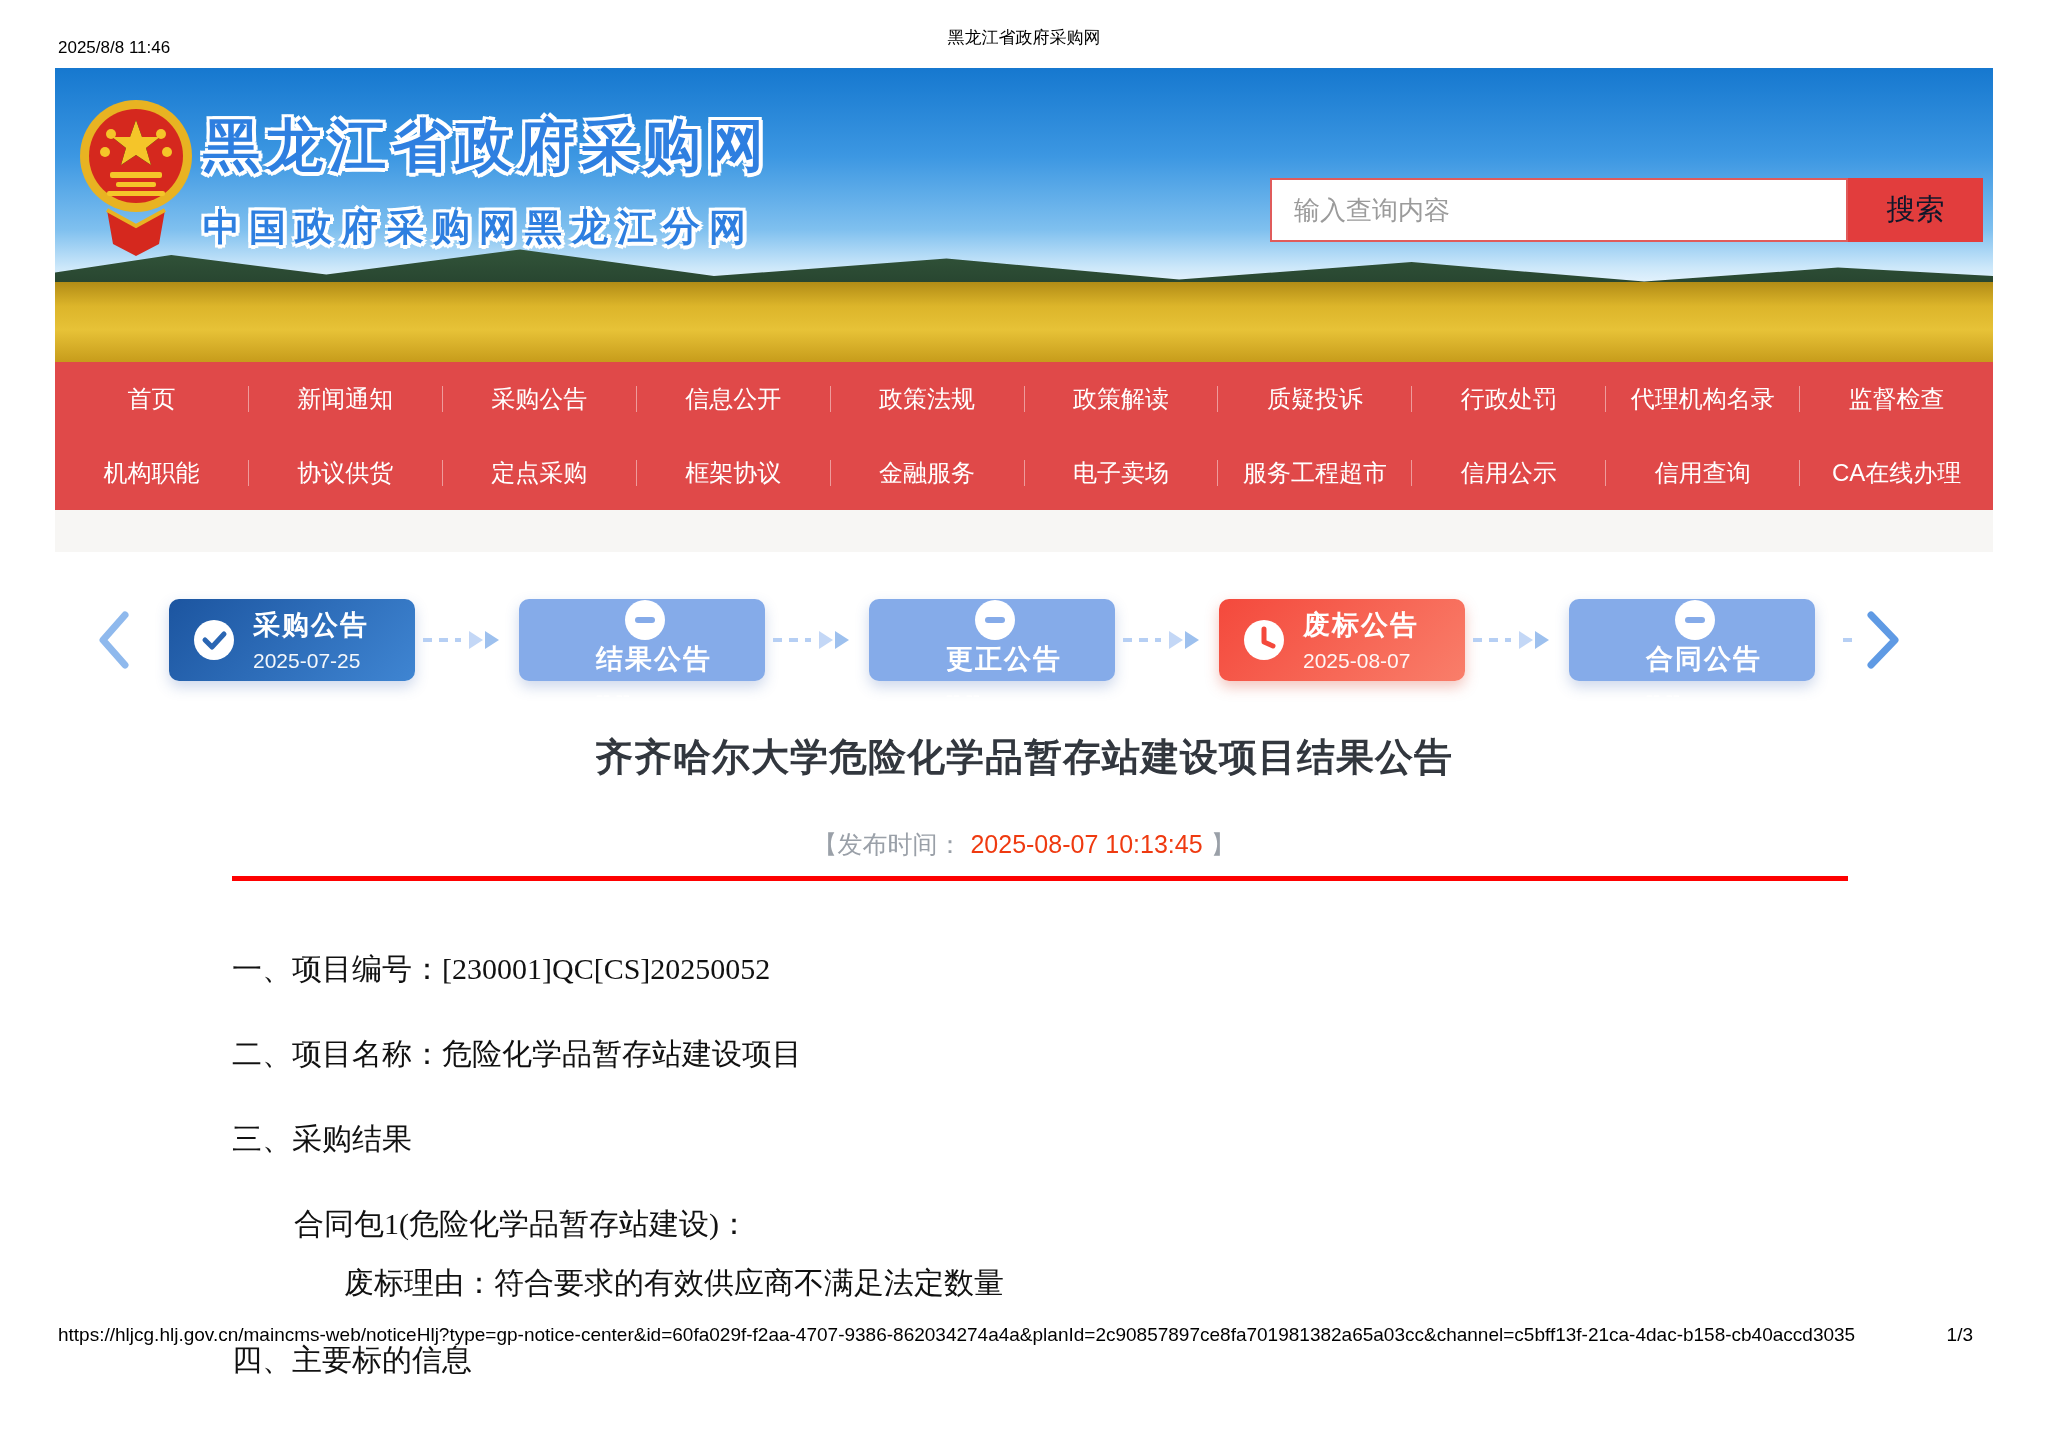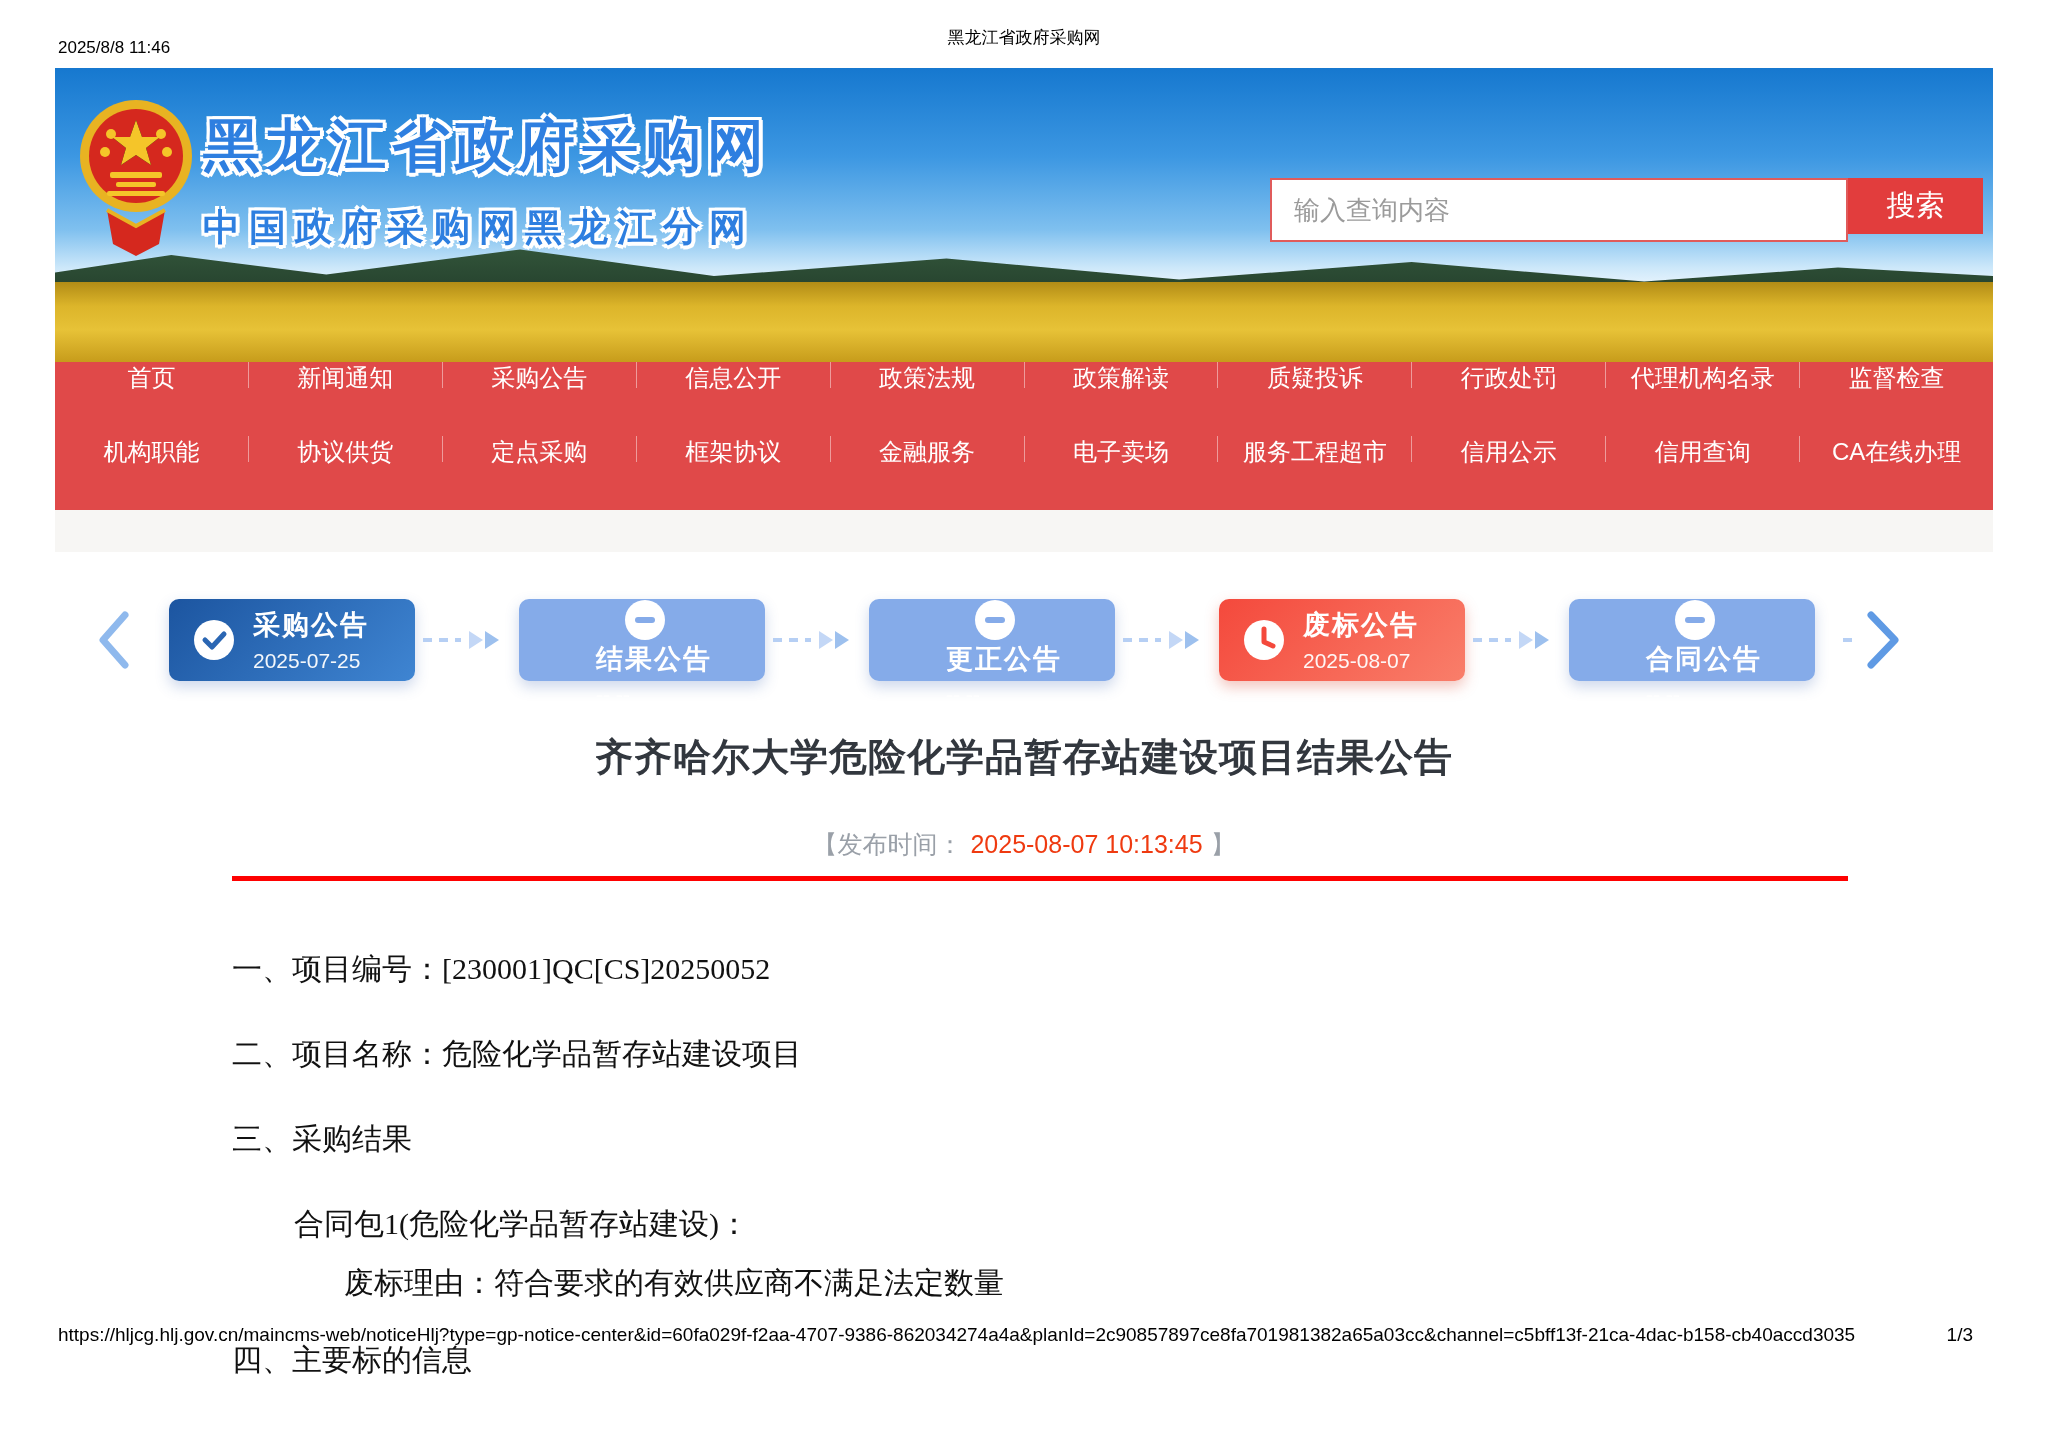--- a/index.html
+++ b/index.html
@@ -28,26 +28,26 @@
     background:linear-gradient(180deg,#b28c16 0%,#dcb52a 30%,#e7c237 60%,#c79c1b 100%);}
   .emblem{position:absolute; left:22px; top:22px; width:118px; height:168px;}
   .site-titles{position:absolute; left:148px; top:40px; color:#2e7fe0; font-weight:bold;
     text-shadow:-3px -3px 0 #fff,3px -3px 0 #fff,-3px 3px 0 #fff,3px 3px 0 #fff,0 4px 0 #fff,4px 0 0 #fff;}
   .site-title{font-size:57px; letter-spacing:6px;}
   .site-subtitle{font-size:37px; letter-spacing:9px; margin-top:18px;}
   .search-box{position:absolute; left:1215px; top:110px; display:flex;}
   .search-input{width:578px; height:64px; border:2px solid #e05b5b; background:#fff; outline:none;
     font-size:26px; padding:0 22px; color:#0369a1; font-family:inherit;}
   .search-input::placeholder{color:#9b9b9b;}
-  .search-btn{width:135px; height:56px; background:var(--search-button-red); color:#ffffff; border:none;
+  .search-btn{width:135px; height:64px; background:var(--search-button-red); color:#0f172a; border:none;
     font-size:29px; font-family:inherit; cursor:pointer;}
 
   
   .nav{position:absolute; left:55px; top:362px; width:1938px; height:148px; background:var(--nav-red);}
-  .nav-row{display:flex; height:74px;}
+  .nav-row{display:flex; align-items:center; height:74px;}
   .nav-item{flex:1; text-align:center; color:#fff; font-size:24px; cursor:pointer; white-space:nowrap;}
   .nav-sep{width:1px; height:26px; background:rgba(255,255,255,.45);}
 
   
   .band{position:absolute; left:55px; top:510px; width:1938px; height:42px; background:var(--band-gray);}
 
   
   .timeline{position:absolute; left:55px; top:592px; width:1938px; height:96px;
     display:flex; align-items:center;}
   .tl-chevron{flex:0 0 auto; cursor:pointer; display:flex; align-items:center;}

